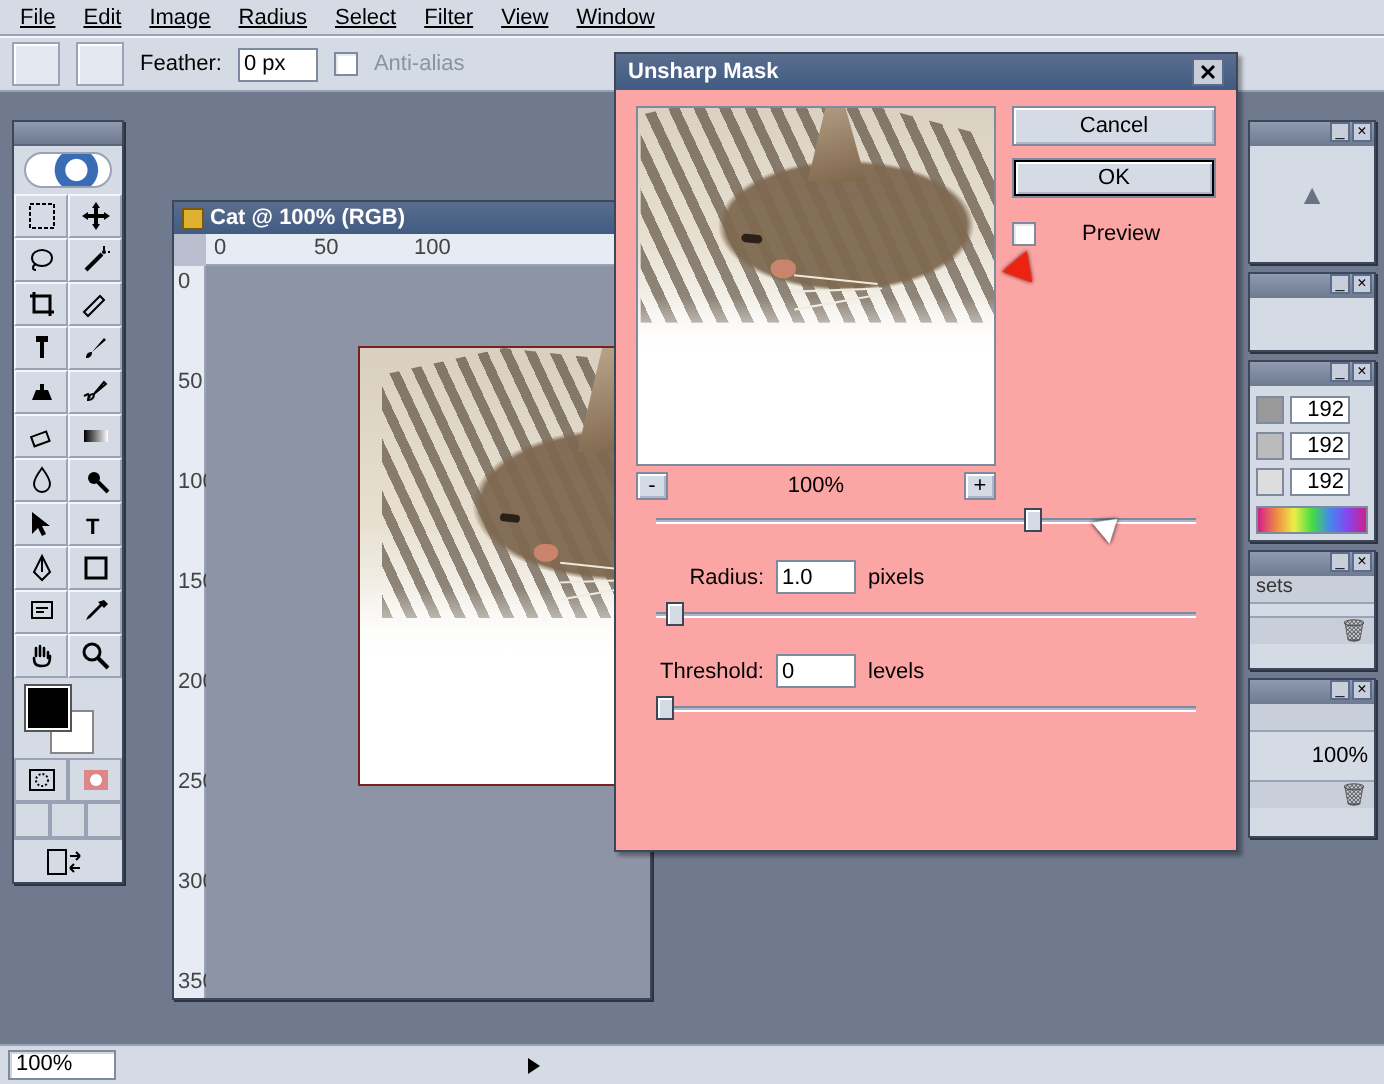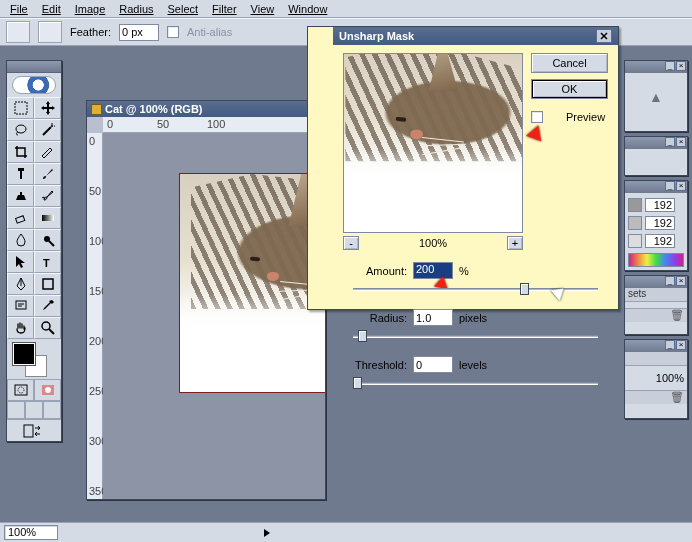--- a/index.html
+++ b/index.html
@@ -66,21 +66,21 @@
     content:""; position:absolute; left:45%; top:-6%; width:24%; height:30%;
     background: linear-gradient(165deg,#cbb79e, #7b6348);
     clip-path: polygon(20% 100%, 50% 0, 85% 100%);
   }
   .cat .nose { position:absolute; left:40%; top:45%; width:12px; height:9px; background:#c9846b; border-radius:50% 50% 60% 60%; }
   .cat .eye { position:absolute; left:32%; top:38%; width:10px; height:4px; background:#2a2018; border-radius:3px; transform:rotate(6deg); }
   .cat .whisk { position:absolute; background:#efe9dd; height:1px; }
   .cat .front { position:absolute; left:0; right:0; bottom:0; height:45%; background:linear-gradient(180deg, rgba(255,255,255,0) 0, #fff 40%, #fff 100%); }
 
   
-  .dialog { position: absolute; left: 307px; top: 26px; width: 312px; height: 284px; background: #fef9c3; border: 1px solid #3d475a; box-shadow: 2px 2px 2px rgba(0,0,0,.35); padding-left: 25px; }
+  .dialog { position: absolute; left: 307px; top: 26px; width: 312px; height: 400px; background: #fca5a5; border: 1px solid #3d475a; box-shadow: 2px 2px 2px rgba(0,0,0,.35); }
   .dialog .dlgtitle { height: 18px; background: linear-gradient(#5a6d8e,#415b82); color: #fff; padding: 0 6px; display:flex; align-items:center; font-weight: bold; }
   .dialog .dlgtitle .spacer { flex:1; }
   .dlgbody { padding: 8px 10px; display:flex; flex-direction:column; gap:4px; }
   .dlgtop { display:flex; gap:8px; }
   .previewbox { width: 180px; }
   .previmg { width: 180px; height: 180px; border: 1px solid #7f8aa0; background:#fff; box-shadow: inset 1px 1px #e5e9f1; overflow:hidden; }
   .zoomrow { display:flex; align-items:center; justify-content:space-between; margin-top:3px; }
   .zminibtn { width: 16px; height: 14px; border: 1px solid #7f8aa0; background: #d5dbe5; box-shadow: inset 1px 1px #fff, inset -1px -1px #aeb6c7; text-align:center; line-height:12px; cursor:default; }
   .dlgright { flex:1; display:flex; flex-direction:column; gap:6px; align-items:stretch; }
   .btn { height: 20px; border: 1px solid #7f8aa0; background: #d5dbe5; box-shadow: inset 1px 1px #fff, inset -1px -1px #aeb6c7; text-align:center; line-height:18px; cursor:default; }
@@ -444,26 +444,20 @@
           <div class="btn">Cancel</div>
           <div class="btn default">OK</div>
           <div class="prevrow">
             <div class="checkbox"></div>
             <span>Preview</span>
             <div class="redarrow a" style="left:-3px; top:14px"></div>
           </div>
         </div>
       </div>
 
-      <div class="paramrow" style="position:relative">
-        <label>Amount:</label>
-        <div class="pval sel">200</div>
-        <span>%</span>
-        <div class="redarrow b" style="left:92px; top:14px"></div>
-      </div>
       <div class="slider">
         <div class="track"></div>
           <div class="thumb" style="left:68%"></div>
         <div class="cursor" style="left:82%; top:2px"></div>
       </div>
 
       <div class="paramrow">
         <label>Radius:</label>
         <input class="pval" value="1.0" style="">
         <span>pixels</span>

